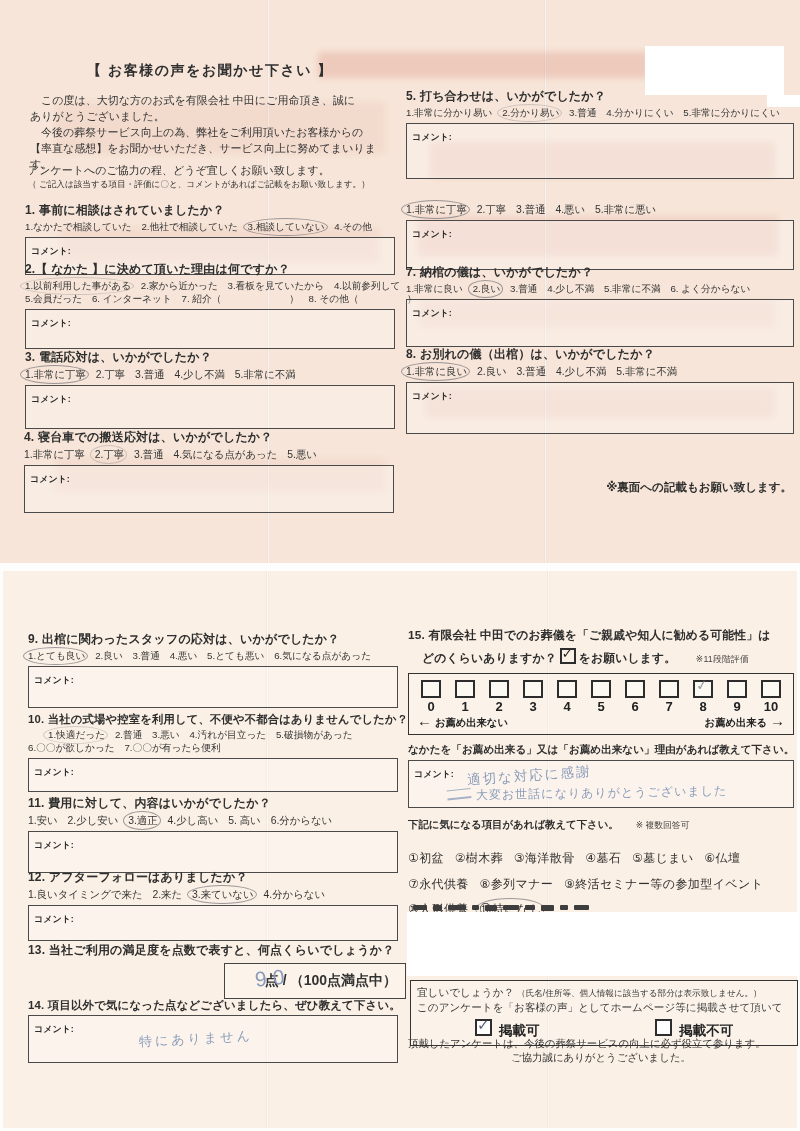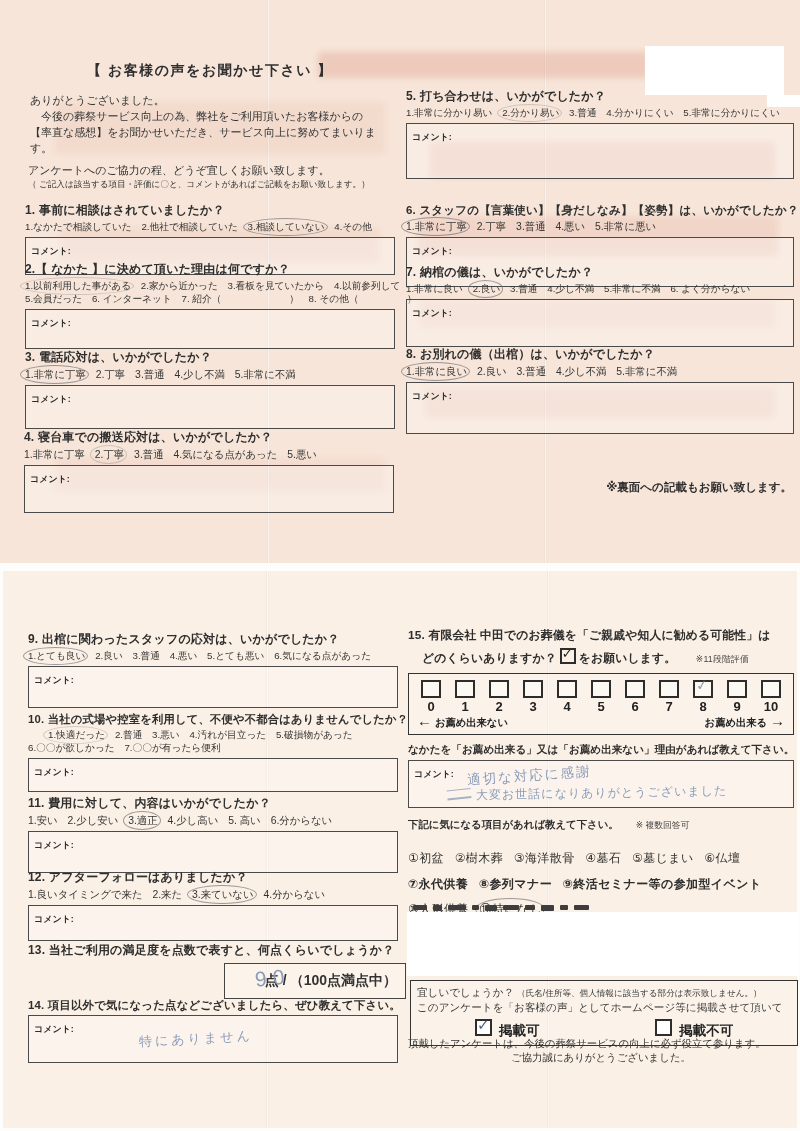--- a/index.html
+++ b/index.html
@@ -73,20 +73,21 @@
   <div class="bleed" style="left:420px;top:300px;width:355px;height:28px;opacity:.05;"></div>
   <div class="bleed" style="left:425px;top:388px;width:350px;height:30px;opacity:.07;"></div>
   <div class="bleed" style="left:55px;top:458px;width:330px;height:34px;opacity:.05;"></div>
 
   <div class="redact" style="left:645px;top:46px;width:139px;height:49px;"></div>
   <div class="redact" style="left:767px;top:95px;width:33px;height:12px;"></div>
 
   <div class="abs ptitle" style="left:25px;top:62px;width:370px;">【 お客様の声をお聞かせ下さい 】</div>
 
   <div class="abs intro" style="left:30px;top:93px;width:368px;">
+    <div>　この度は、大切な方のお式を有限会社 中田にご用命頂き、誠に</div>
     <div>ありがとうございました。</div>
     <div>　今後の葬祭サービス向上の為、弊社をご利用頂いたお客様からの</div>
     <div>【率直な感想】をお聞かせいただき、サービス向上に努めてまいります。</div>
   </div>
   <div class="abs note1" style="left:28px;top:163px;">アンケートへのご協力の程、どうぞ宜しくお願い致します。</div>
   <div class="abs note2" style="left:28px;top:179px;">（ ご記入は該当する項目・評価に〇と、コメントがあればご記載をお願い致します。）</div>
 
   <div class="q" style="left:25px;top:202px;width:370px;">
     <div class="qtitle">1. 事前に相談はされていましたか？</div>
     <div class="opts small">
@@ -145,21 +146,20 @@
       <span class="opt">1.非常に分かり易い</span>
       <span class="opt circ faint">2.分かり易い</span>
       <span class="opt">3.普通</span>
       <span class="opt">4.分かりにくい</span>
       <span class="opt">5.非常に分かりにくい</span>
     </div>
     <div class="cbox" style="height:50px;"><span class="clabel">コメント:</span></div>
   </div>
 
   <div class="q" style="left:406px;top:203px;width:388px;">
-    <div class="qtitle" style="font-size:11.5px;">6. スタッフの【言葉使い】【身だしなみ】【姿勢】は、いかがでしたか？</div>
     <div class="opts">
       <span class="opt circ">1.非常に丁寧</span>
       <span class="opt">2.丁寧</span>
       <span class="opt">3.普通</span>
       <span class="opt">4.悪い</span>
       <span class="opt">5.非常に悪い</span>
     </div>
     <div class="cbox" style="height:44px;"><span class="clabel">コメント:</span></div>
   </div>
 
@@ -338,21 +338,21 @@
       <span class="tnote" style="margin-left:14px;">※ 複数回答可</span>
     </div>
     <div class="topics" style="margin-top:18px;">
       <span class="opt">①初盆</span>
       <span class="opt">②樹木葬</span>
       <span class="opt">③海洋散骨</span>
       <span class="opt">④墓石</span>
       <span class="opt">⑤墓じまい</span>
       <span class="opt">⑥仏壇</span>
     </div>
-    <div class="topics" style="margin-top:9px;font-weight:bold;">
+    <div class="topics" style="margin-top:9px;">
       <span class="opt">⑦永代供養</span>
       <span class="opt">⑧参列マナー</span>
       <span class="opt">⑨終活セミナー等の参加型イベント</span>
     </div>
     <div class="topics" style="margin-top:8px;">
       <span class="opt">⑩人形供養</span>
       <span class="opt circ">⑪特になし</span>
     </div>
 
     <div class="cbox" style="height:26px;margin-top:7px;"><span class="clabel">コメント:</span></div>

